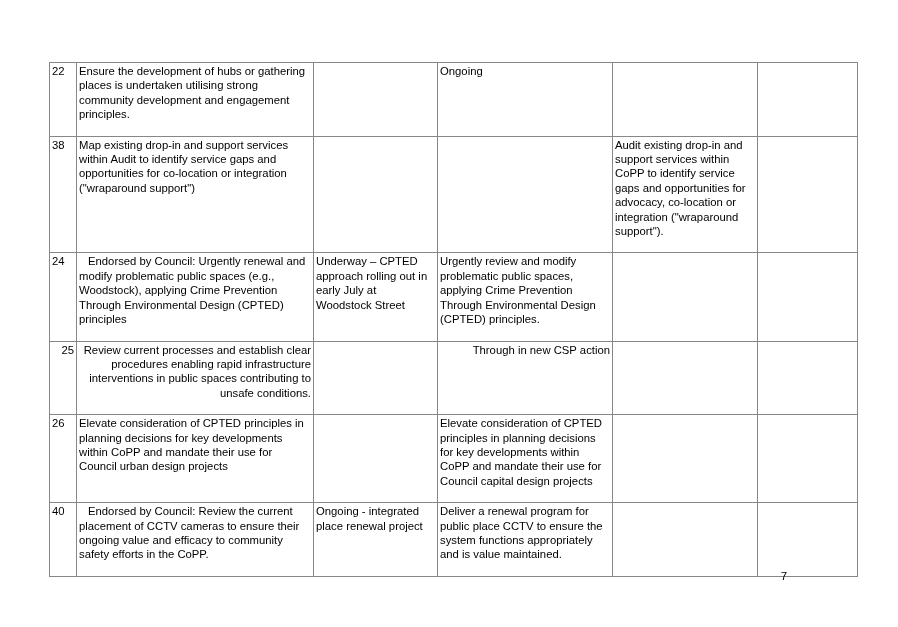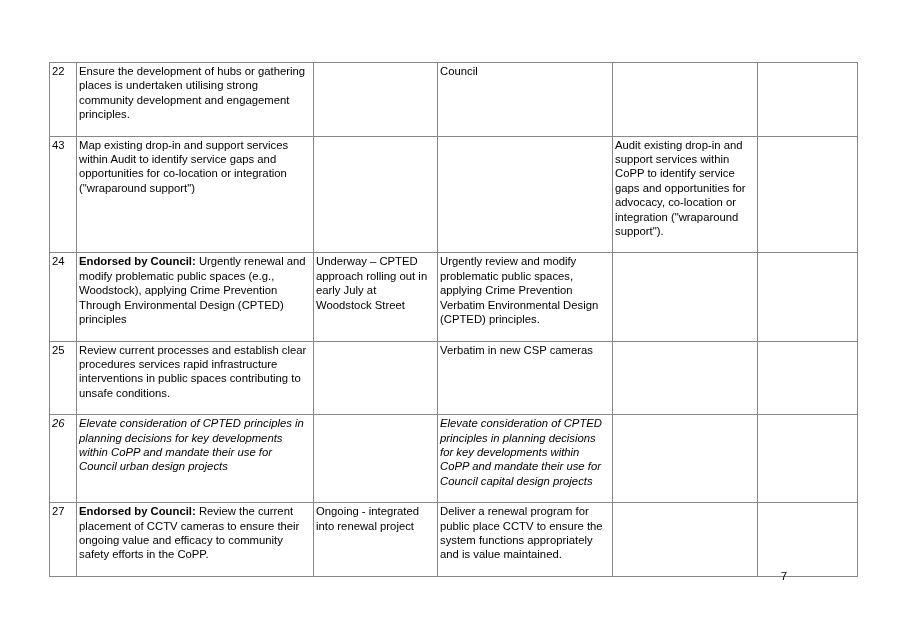--- a/index.html
+++ b/index.html
@@ -27,24 +27,24 @@
     border: 1px solid #878787;
     vertical-align: top;
     padding: 1px 2px 14px 2px;
     font-size: 11.3px;
     line-height: 14.4px;
     word-wrap: break-word;
   }
   tr.r0 { height: 69px; }
   tr.r1 { height: 115px; }
   tr.r2 { height: 85px; }
-  tr.r3 { height: 69px; }
-  tr.r4 { height: 84px; font-style: italic; }
+  tr.r3 { height: 69px; text-align: right; }
+  tr.r4 { height: 84px; }
   tr.r5 { height: 70px; }
-  td b { font-weight: bold; }
+  td b { font-weight: normal; margin-left: 9px; }
   .page-number {
     position: absolute;
     left: 768px; top: 569px;
     width: 32px;
     text-align: center;
     font-size: 11.5px;
     line-height: 14px;
   }
 </style>
 </head>
@@ -59,60 +59,60 @@
       <col style="width:124px">
       <col style="width:175px">
       <col style="width:145px">
       <col style="width:100px">
     </colgroup>
     <tbody>
       <tr class="r0">
         <td>22</td>
         <td><span>Ensure the development of hubs or gathering places is undertaken utilising strong community development and engagement principles.</span></td>
         <td></td>
-        <td>Council</td>
+        <td>Ongoing</td>
         <td></td>
         <td></td>
       </tr>
       <tr class="r1">
-        <td>43</td>
+        <td>38</td>
         <td><span>Map existing drop-in and support services within Audit to identify service gaps and opportunities for co-location or integration ("wraparound support")</span></td>
         <td></td>
         <td></td>
         <td>Audit existing drop-in and support services within CoPP to identify service gaps and opportunities for advocacy, co-location or integration ("wraparound support").</td>
         <td></td>
       </tr>
       <tr class="r2">
         <td>24</td>
         <td><b>Endorsed by Council:</b><span> Urgently renewal and modify problematic public spaces (e.g., Woodstock), applying Crime Prevention Through Environmental Design (CPTED) principles</span></td>
         <td>Underway – CPTED approach rolling out in early July at Woodstock Street</td>
-        <td>Urgently review and modify problematic public spaces, applying Crime Prevention Verbatim Environmental Design (CPTED) principles.</td>
+        <td>Urgently review and modify problematic public spaces, applying Crime Prevention Through Environmental Design (CPTED) principles.</td>
         <td></td>
         <td></td>
       </tr>
       <tr class="r3">
         <td>25</td>
-        <td><span>Review current processes and establish clear procedures services rapid infrastructure interventions in public spaces contributing to unsafe conditions.</span></td>
+        <td><span>Review current processes and establish clear procedures enabling rapid infrastructure interventions in public spaces contributing to unsafe conditions.</span></td>
         <td></td>
-        <td>Verbatim in new CSP cameras</td>
+        <td>Through in new CSP action</td>
         <td></td>
         <td></td>
       </tr>
       <tr class="r4">
         <td>26</td>
         <td><span>Elevate consideration of CPTED principles in planning decisions for key developments within CoPP and mandate their use for Council urban design projects</span></td>
         <td></td>
         <td>Elevate consideration of CPTED principles in planning decisions for key developments within CoPP and mandate their use for Council capital design projects</td>
         <td></td>
         <td></td>
       </tr>
       <tr class="r5">
-        <td>27</td>
+        <td>40</td>
         <td><b>Endorsed by Council:</b><span> Review the current placement of CCTV cameras to ensure their ongoing value and efficacy to community safety efforts in the CoPP.</span></td>
-        <td>Ongoing - integrated into renewal project</td>
+        <td>Ongoing - integrated place renewal project</td>
         <td>Deliver a renewal program for public place CCTV to ensure the system functions appropriately and is value maintained.</td>
         <td></td>
         <td></td>
       </tr>
     </tbody>
   </table>
 
   <div class="page-number">7</div>
 
 </div>

